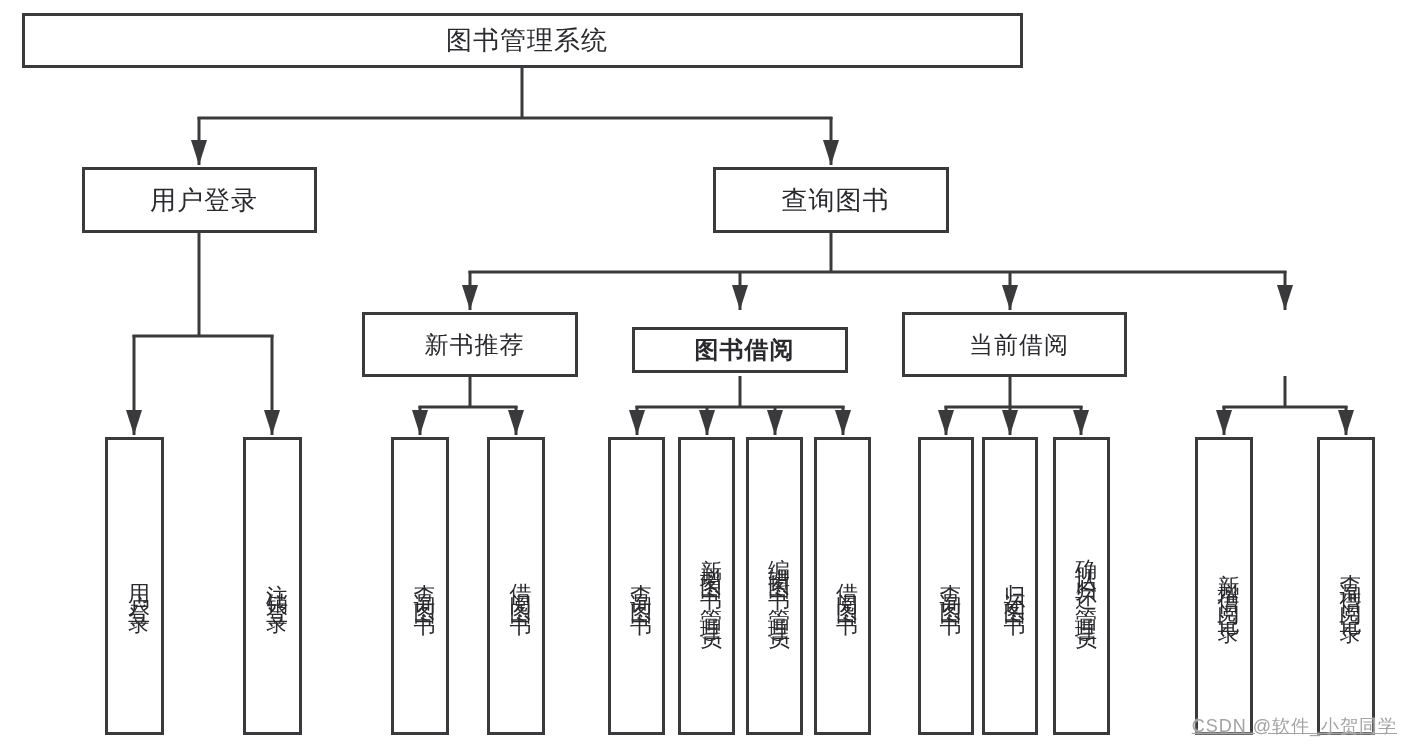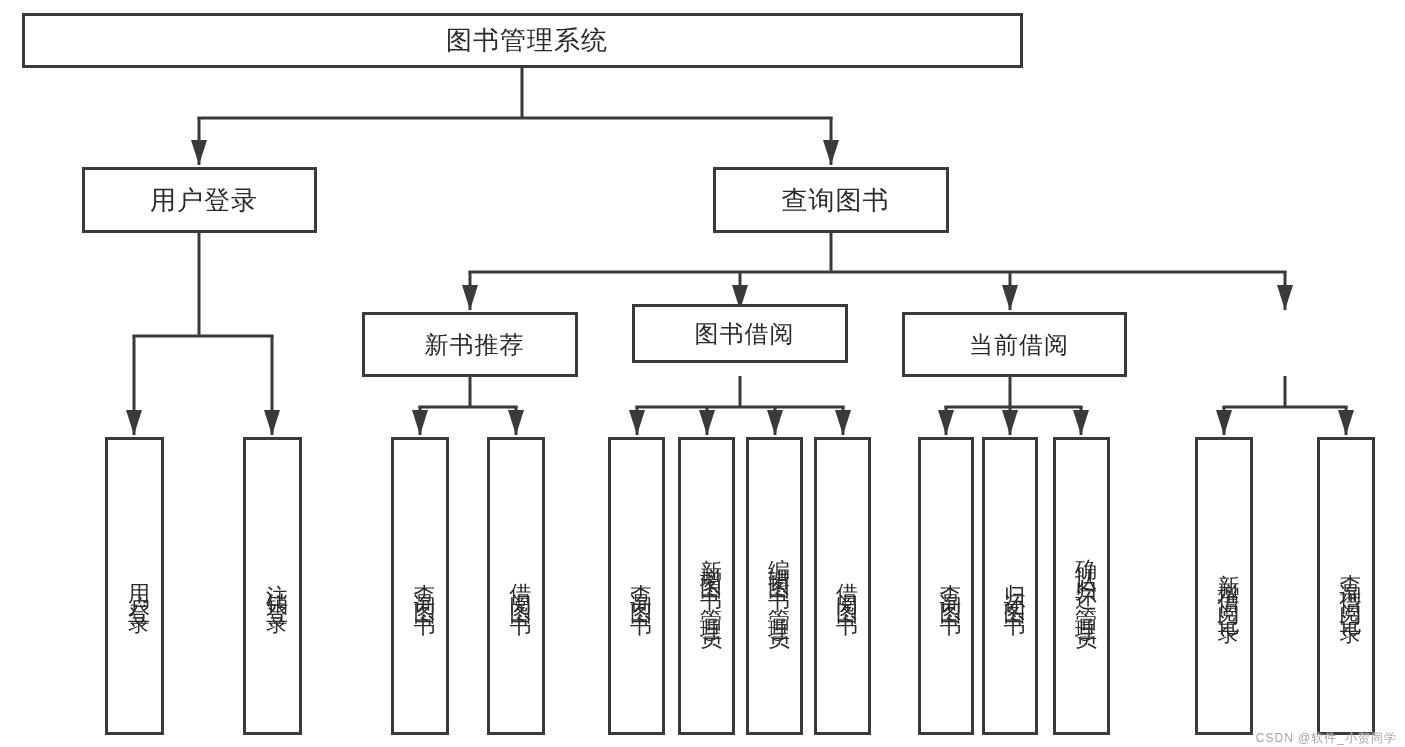--- a/index.html
+++ b/index.html
@@ -37,26 +37,27 @@
     text-orientation: mixed;
     font-size: 22px;
     line-height: 1;
     letter-spacing: 10px;
     color: #2a2a2e;
     white-space: nowrap;
   }
   #watermark {
     position: absolute;
     right: 8px;
-    bottom: 0;
-    font-size: 12px;
+    bottom: 9px;
+    font-size: 18px;
     color: #a3a3a3;
     letter-spacing: 1px;
     text-shadow: 0 0 2px #ffffff;
     z-index: 5;
+    text-decoration: underline;
   }
 </style>
 </head>
 <body>
 
 <div id="canvas">
 
   <svg id="connectors" viewBox="0 0 1405 747" xmlns="http://www.w3.org/2000/svg">
     <defs>
       <marker id="ah" markerUnits="userSpaceOnUse" markerWidth="26" markerHeight="18" refX="25" refY="9" orient="auto">
@@ -104,21 +105,21 @@
     <line x1="1224" y1="406" x2="1224" y2="435" marker-end="url(#ah)"></line>
     <line x1="1346" y1="406" x2="1346" y2="435" marker-end="url(#ah)"></line>
   </svg>
 
   <div class="node hnode root-node" style="left:22px; top:13px; width:1001px; height:55px;">图书管理系统</div>
 
   <div class="node hnode lvl2-node" style="left:82px; top:167px; width:235px; height:66px;">用户登录</div>
   <div class="node hnode lvl2-node" style="left:713px; top:167px; width:236px; height:66px;">查询图书</div>
 
   <div class="node hnode lvl3-node" style="left:362px; top:312px; width:216px; height:65px;">新书推荐</div>
-  <div class="node hnode lvl3-node" style="left:632px; top:304px; width:216px; height:59px;">图书借阅</div>
+  <div class="node hnode lvl3-node" style="left:632px; top:327px; width:216px; height:46px;font-weight:bold;">图书借阅</div>
   <div class="node hnode lvl3-node" style="left:902px; top:312px; width:225px; height:65px;">当前借阅</div>
 
   <div class="node vnode" style="left:105px; top:437px; width:59px; height:298px;">
     <span>用户登录</span>
   </div>
   <div class="node vnode" style="left:243px; top:437px; width:59px; height:298px;">
     <span>注销登录</span>
   </div>
 
   <div class="node vnode" style="left:391px; top:437px; width:58px; height:298px;">

